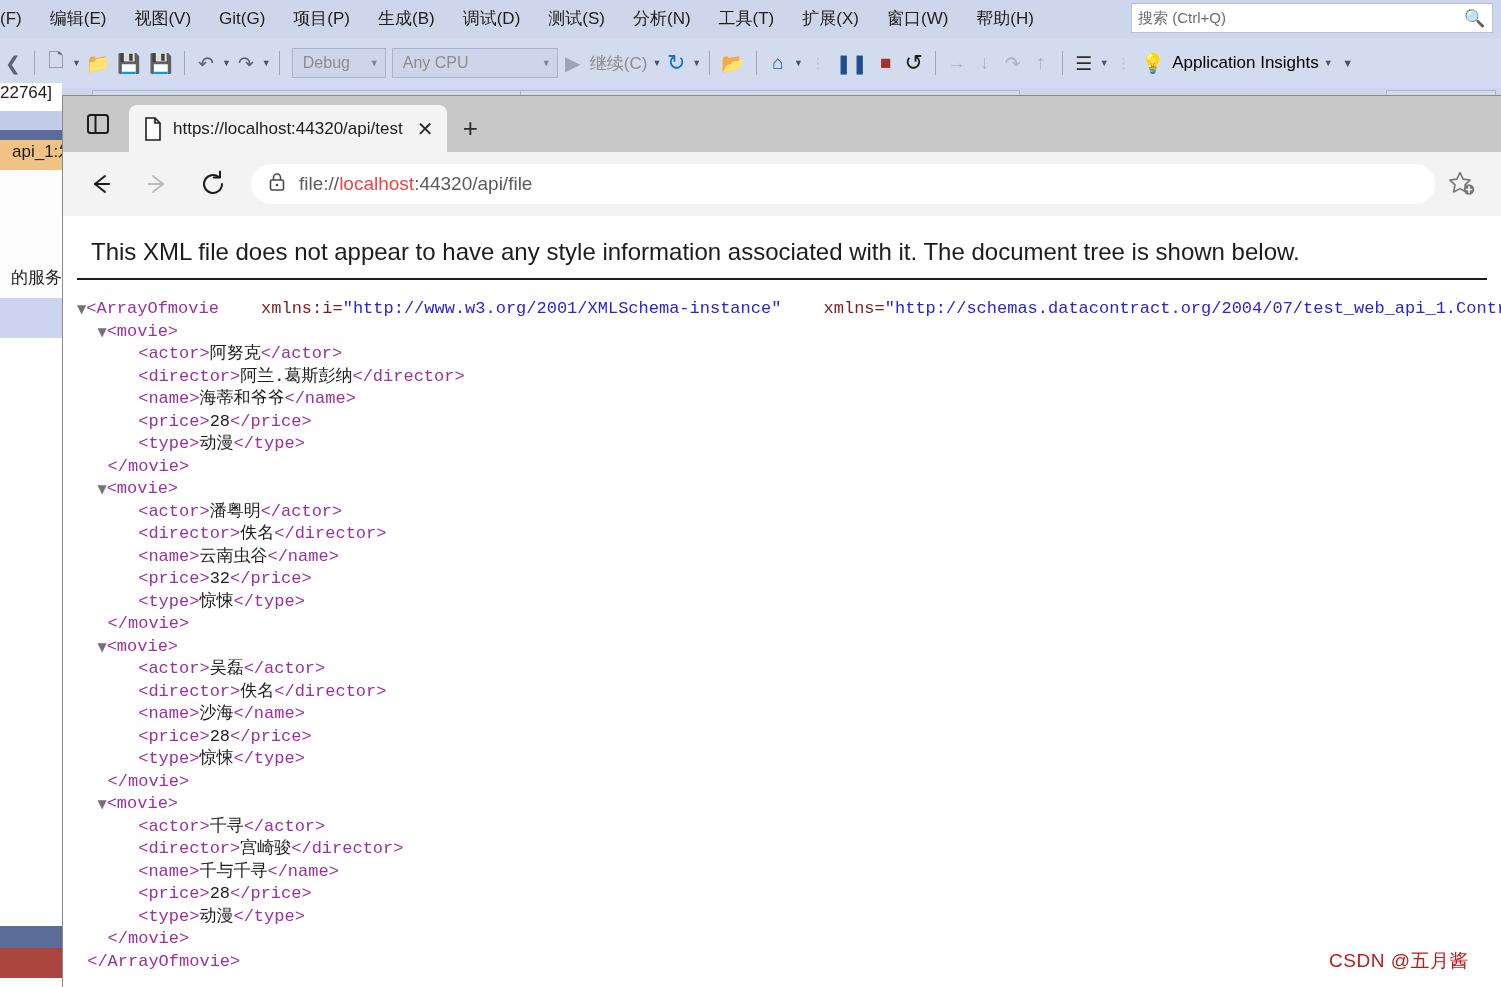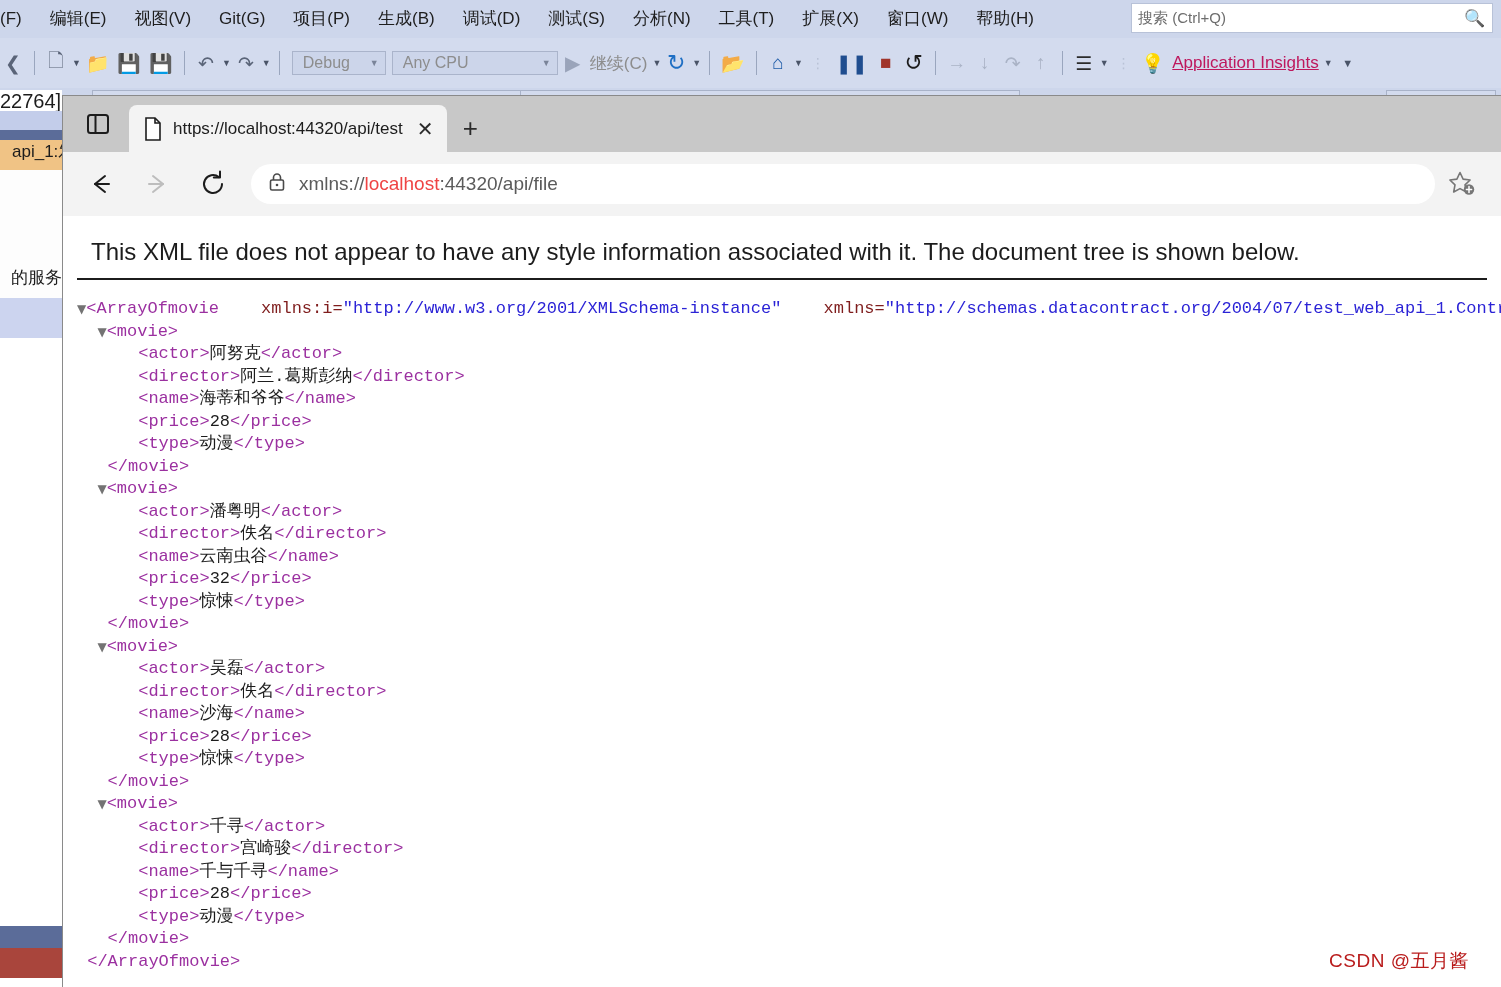--- a/index.html
+++ b/index.html
@@ -38,49 +38,49 @@
     background:#d3dbee;
     display:flex; align-items:center; gap:2px; padding-left:0;
   }
   .tb-btn {
     height:40px; min-width:26px; display:flex; align-items:center;
     justify-content:center; font-size:19px; color:#5a6478; padding:0 3px;
   }
   .tb-sep { width:1px; height:24px; background:#9aa6be; margin:0 6px; }
   .tb-caret { font-size:9px; color:#4a5468; margin-left:1px; }
   .combo {
-    height:24px; min-width:94px; background:#ccd5ea; border:1px solid #aab4cb;
+    height:30px; min-width:94px; background:#ccd5ea; border:1px solid #aab4cb;
     display:flex; align-items:center; justify-content:space-between;
     padding:0 6px 0 10px; font-size:16px; color:#8d8d8d; margin-left:4px;
   }
   .combo .cc { font-size:9px; color:#7a8499; }
   .tb-text { font-size:17px; color:#8d8d8d; padding:0 2px; }
-  .tb-text.dark { color:#be185d;text-decoration:underline; }
+  .tb-text.dark { color:#000000; }
 
   
   #vs-tabstrip {
     position:absolute; left:0; top:88px; width:1501px; height:16px;
     background:#cdd6eb;
   }
   #vs-tabstrip .tabbox {
     position:absolute; top:2px; height:16px; border:1px solid #a9b3c9;
     background:#d3dbee;
   }
   #vs-body {
     position:absolute; left:0; top:104px; width:1501px; height:883px;
     background:#cccccc;
   }
 
   
   #vs-left-frag { position:absolute; left:0; top:88px; width:62px; height:899px; }
   .frag { position:absolute; left:0; }
   #frag-txt1 {
     top:-5px; width:62px; height:37px; background:#ffffff;
-    font-size:20px; color:#1c1c1c; font-family:"Liberation Sans",sans-serif;
-    overflow:hidden; white-space:nowrap;margin-top:7px;
+    font-size:17px; color:#1c1c1c; font-family:"Liberation Sans",sans-serif;
+    overflow:hidden; white-space:nowrap;
   }
   #frag-bar-lav { top:23px; width:62px; height:19px; background:#c3cdea; }
   #frag-bar-blue{ top:42px; width:62px; height:10px; background:#5b6c99; }
   #frag-orange  { top:52px; width:62px; height:30px; background:#f0c385;
                   font-size:17px; color:#1c1c1c; white-space:nowrap; overflow:hidden;padding-left:12px; }
   #frag-white1  { top:82px; width:62px; height:96px; background:#fdfdfd; }
   #frag-txt2    { top:178px; width:62px; height:32px; background:#fdfdfd;
                   font-size:17px; color:#1c1c1c; white-space:nowrap; overflow:hidden;
                   text-align:right; }
   #frag-lav2    { top:210px; width:62px; height:40px; background:#ccd4ef; }
@@ -295,21 +295,21 @@
     </div>
 
     <div id="urlbar">
       <span>
         <svg width="20" height="22" viewBox="0 0 20 22" aria-hidden="true">
           <rect x="3.5" y="9" width="13" height="10" rx="1.5" fill="none" stroke="#4a4a4a" stroke-width="1.6"></rect>
           <path d="M6.5 9 V6.5 a3.5 3.5 0 0 1 7 0 V9" fill="none" stroke="#4a4a4a" stroke-width="1.6"></path>
           <circle cx="10" cy="14" r="1.3" fill="#4a4a4a"></circle>
         </svg>
       </span>
-      <span class="urltext"><i>xmlns://</i><b>localhost</b><i>:44320/api/file</i></span>
+      <span class="urltext"><i>file://</i><b>localhost</b><i>:44320/api/file</i></span>
     </div>
 
     <div id="star-btn">
       <svg width="30" height="30" viewBox="0 0 30 30" aria-hidden="true">
         <path d="M14 3.5 l3.1 6.6 7 .9 -5.1 4.9 1.3 7.1 -6.3 -3.4 -6.3 3.4 1.3 -7.1 -5.1 -4.9 7 -.9 z" fill="none" stroke="#767676" stroke-width="1.6" stroke-linejoin="round"></path>
         <circle cx="23" cy="20.5" r="5.2" fill="#767676"></circle>
         <path d="M23 17.6 v5.8 M20.4 20.5 h5.2" stroke="#ffffff" stroke-width="1.5" stroke-linecap="round"></path>
       </svg>
     </div>
   </div>

